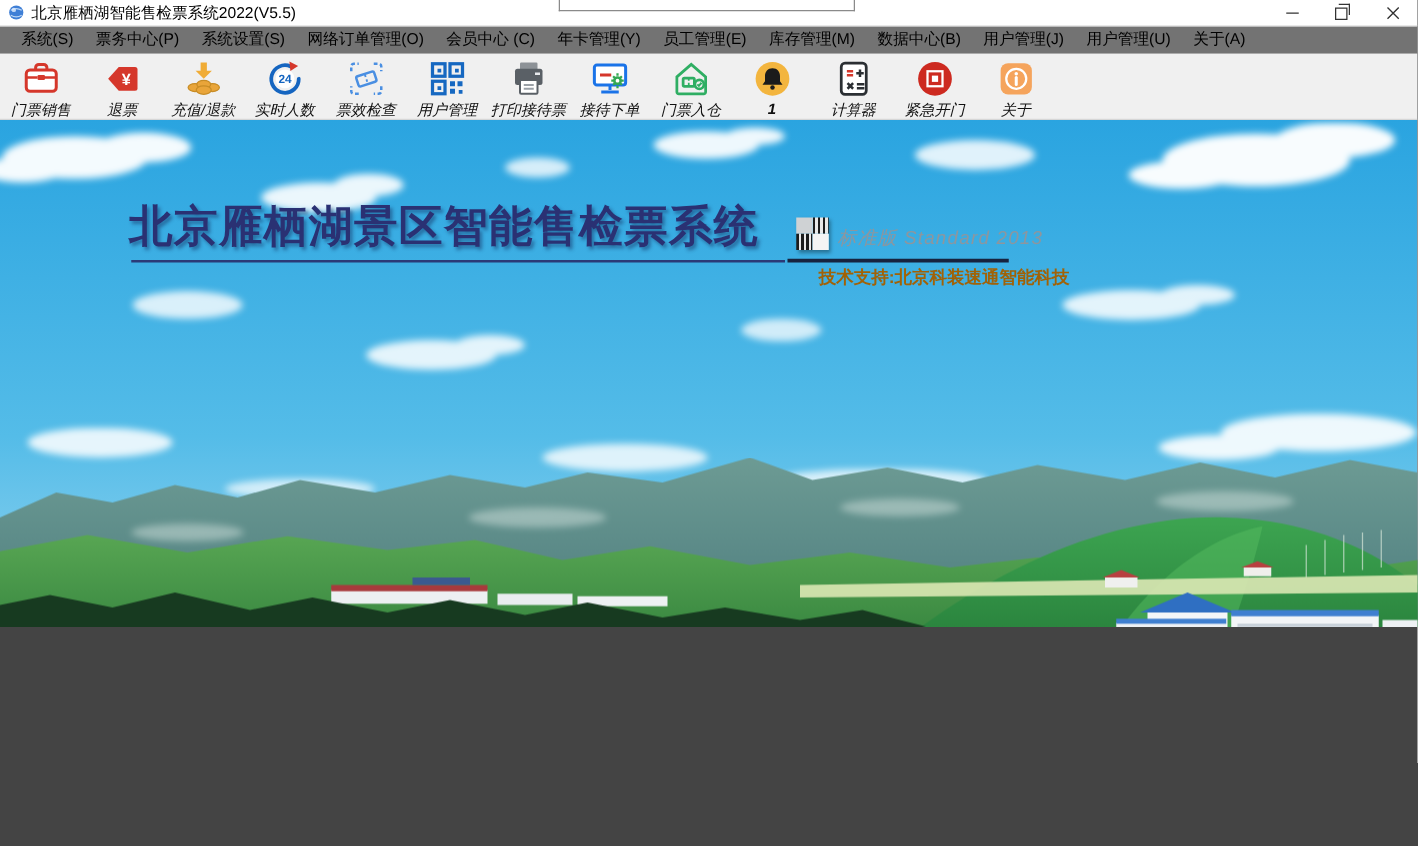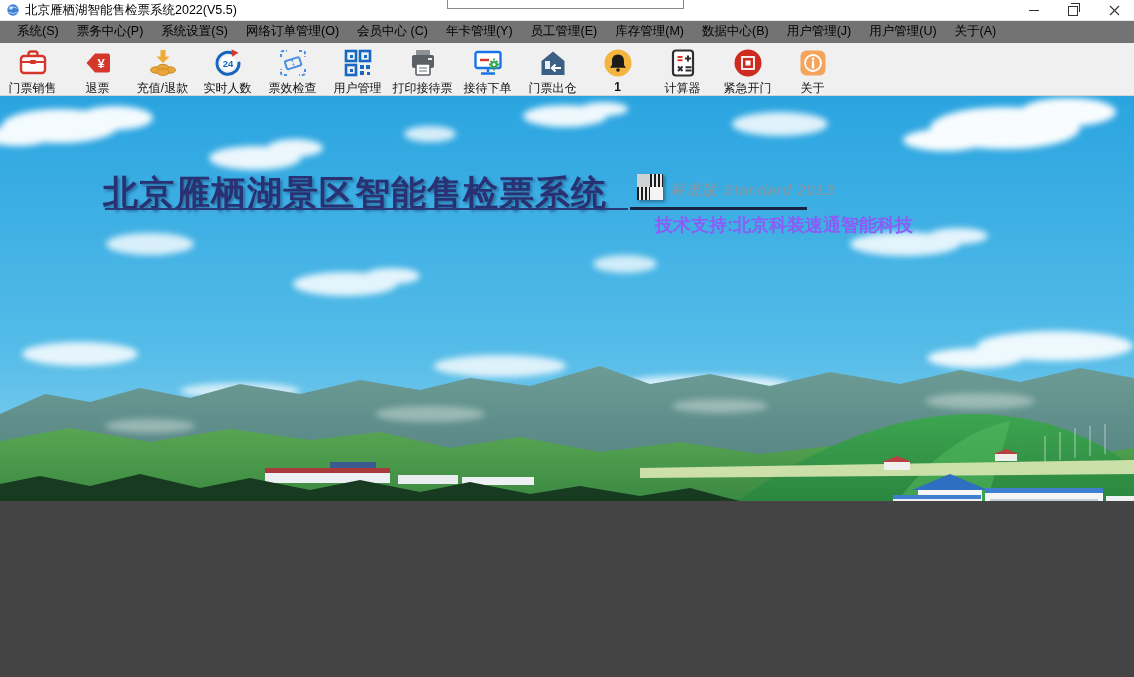--- a/index.html
+++ b/index.html
@@ -19,33 +19,33 @@
   .restore-glyph{position:relative;width:8px;height:8px;border:1px solid #333;background:#fff;margin-top:2px;margin-right:2px;}
   .restore-glyph:before{content:"";position:absolute;left:2px;top:-4px;width:8px;height:8px;border:1px solid #333;border-bottom:none;border-left:none;background:transparent;}
   
   .menubar{height:22px;background:#737373;display:flex;align-items:flex-start;padding-left:8px;}
   .mitem{font-size:12.5px;color:#000;padding:2px 9px;white-space:nowrap;cursor:pointer;}
   
   .toolbar{height:53px;background:#f0f0f0;border-bottom:1px solid #d6d6d6;display:flex;align-items:flex-start;box-sizing:border-box;}
   .tbtn{width:65px;flex:none;display:flex;flex-direction:column;align-items:center;padding-top:3px;cursor:pointer;}
   .tbi{height:33px;display:flex;align-items:center;justify-content:center;}
   .tbi svg{width:32px;height:32px;display:block;}
-  .tbl{font-size:12px;color:#101010;white-space:nowrap;margin-top:1px;}
+  .tbl{font-size:12px;color:#101010;white-space:nowrap;margin-top:1px;font-style:italic;}
   
   .scene{position:relative;width:1134px;height:582px;overflow:hidden;}
   .scene .bg{position:absolute;left:0;top:0;width:100%;height:100%;}
-  .scene-title{position:absolute;left:103px;top:74px;font-size:35px;font-weight:600;letter-spacing:1px;color:#2a3173;white-space:nowrap;text-shadow:2px 2px 3px rgba(15,30,80,.45);}
+  .scene-title{position:absolute;left:103px;top:62px;font-size:35px;font-weight:600;letter-spacing:1px;color:#2a3173;white-space:nowrap;text-shadow:2px 2px 3px rgba(15,30,80,.45);}
   .title-line1{position:absolute;left:105px;top:112px;width:523px;height:2px;background:#2b3a78;}
   .title-line2{position:absolute;left:630px;top:111px;width:177px;height:3px;background:#17233f;}
   .vlogo{position:absolute;left:637px;top:78px;width:26px;height:26px;display:grid;grid-template-columns:13px 13px;grid-template-rows:13px 13px;box-shadow:2px 2px 3px rgba(0,0,0,.35);}
   .vlogo .qa{background:#cfd2d4;}
   .vlogo .qb{background:repeating-linear-gradient(90deg,#1c1c1c 0 2px,#e9e9e9 2px 4px);}
   .vlogo .qd{background:#f4f4f4;}
   .edition-text{position:absolute;left:670px;top:85px;font-size:15px;color:#8d969e;letter-spacing:1px;white-space:nowrap;font-style:italic;}
-  .support-text{position:absolute;left:655px;top:117px;font-size:18px;font-weight:bold;color:#8b5cf6;white-space:nowrap;}
+  .support-text{position:absolute;left:655px;top:117px;font-size:14px;font-weight:bold;color:#a16207;white-space:nowrap;}
 </style>
 </head>
 <body>
 
 <div class="window">
 
   <div class="titlebar">
     <span class="app-icon">
       <svg viewBox="0 0 16 16">
           <circle cx="8" cy="8" r="6.5" fill="#3f7fd6"></circle>
@@ -194,31 +194,33 @@
             <g stroke="#34a853" stroke-width="1.8">
               <path d="M22 11.5 v2 M22 21.5 v2 M17 17.5 h2 M25 17.5 h2 M18.5 14 l1.4 1.4 M24.1 19.6 l1.4 1.4 M25.5 14 l-1.4 1.4 M19.9 19.6 l-1.4 1.4"></path>
             </g>
             <circle cx="22" cy="17.5" r="3.6" fill="#34a853"></circle>
             <circle cx="22" cy="17.5" r="1.5" fill="#fff"></circle>
           </svg>
       </span>
       <span class="tbl">接待下单</span>
     </div>
 
-
-    <div class="tbtn">
-      <span class="tbi">
-        <svg viewBox="0 0 32 32">
-            <path d="M4.5 14 L16 4.5 27.5 14 V28 H4.5 Z" fill="#3c5f84"></path>
-            <rect x="8" y="14" width="5" height="8" fill="#fff" opacity=".9"></rect>
-            <path d="M24 21 H15.5 M18.5 17.5 L15 21 l3.5 3.5" stroke="#fff" stroke-width="2.2" fill="none"></path>
-          </svg>
-      </span>
-      <span class="tbl">门票出仓</span>
-    </div>
+    <div class="tbtn">
+      <span class="tbi">
+        <svg viewBox="0 0 32 32" fill="none" stroke="#2fae63" stroke-width="2.2">
+            <path d="M4.5 14.5 L16 4.5 27.5 14.5 V26.5 a1.5 1.5 0 0 1 -1.5 1.5 H6 a1.5 1.5 0 0 1 -1.5 -1.5 Z"></path>
+            <rect x="9.5" y="15.5" width="9" height="6.5" rx="1"></rect>
+            <path d="M14 15.5 v6.5" stroke-width="1.4" stroke-dasharray="2 1.6"></path>
+            <circle cx="22.5" cy="20.5" r="3.6"></circle>
+            <path d="M20.9 20.5 l1.2 1.2 2.1 -2.5" stroke-width="1.6"></path>
+          </svg>
+      </span>
+      <span class="tbl">门票入仓</span>
+    </div>
+
 
 
     <div class="tbtn">
       <span class="tbi">
         <svg viewBox="0 0 32 32">
             <circle cx="16" cy="16" r="13.5" fill="#f3b53e"></circle>
             <path d="M16 7.5 c-3.8 0 -6 2.8 -6 6.3 V18 l-2 2.8 h16 L22 18 v-4.2 c0 -3.5 -2.2 -6.3 -6 -6.3 Z" fill="#1b1b1b"></path>
             <circle cx="16" cy="23" r="1.8" fill="#1b1b1b"></circle>
           </svg>
       </span>

